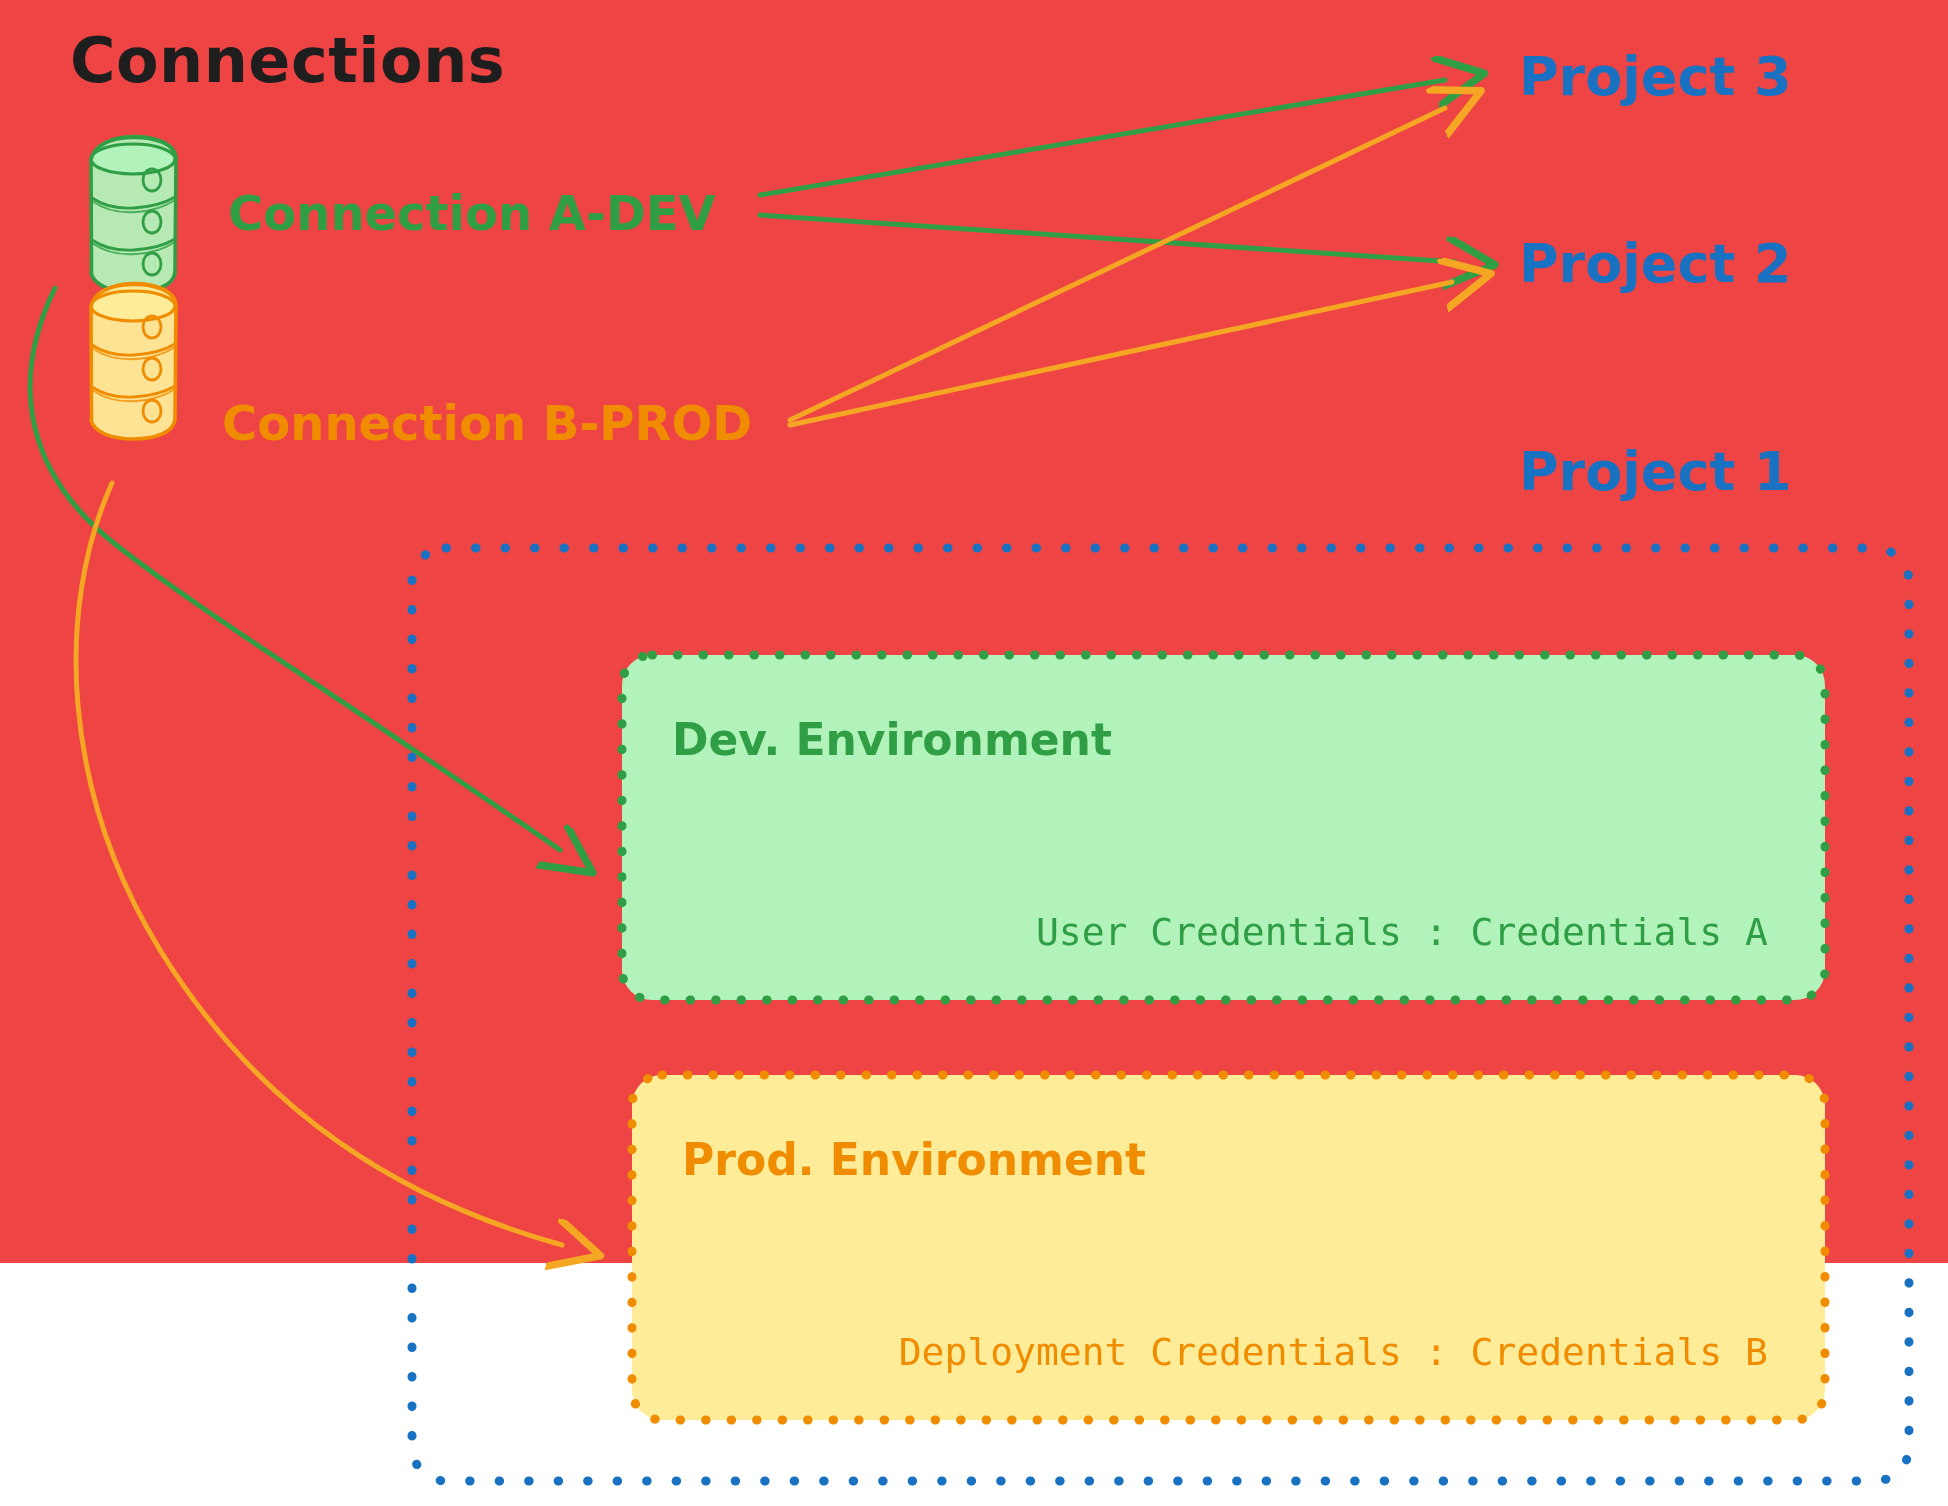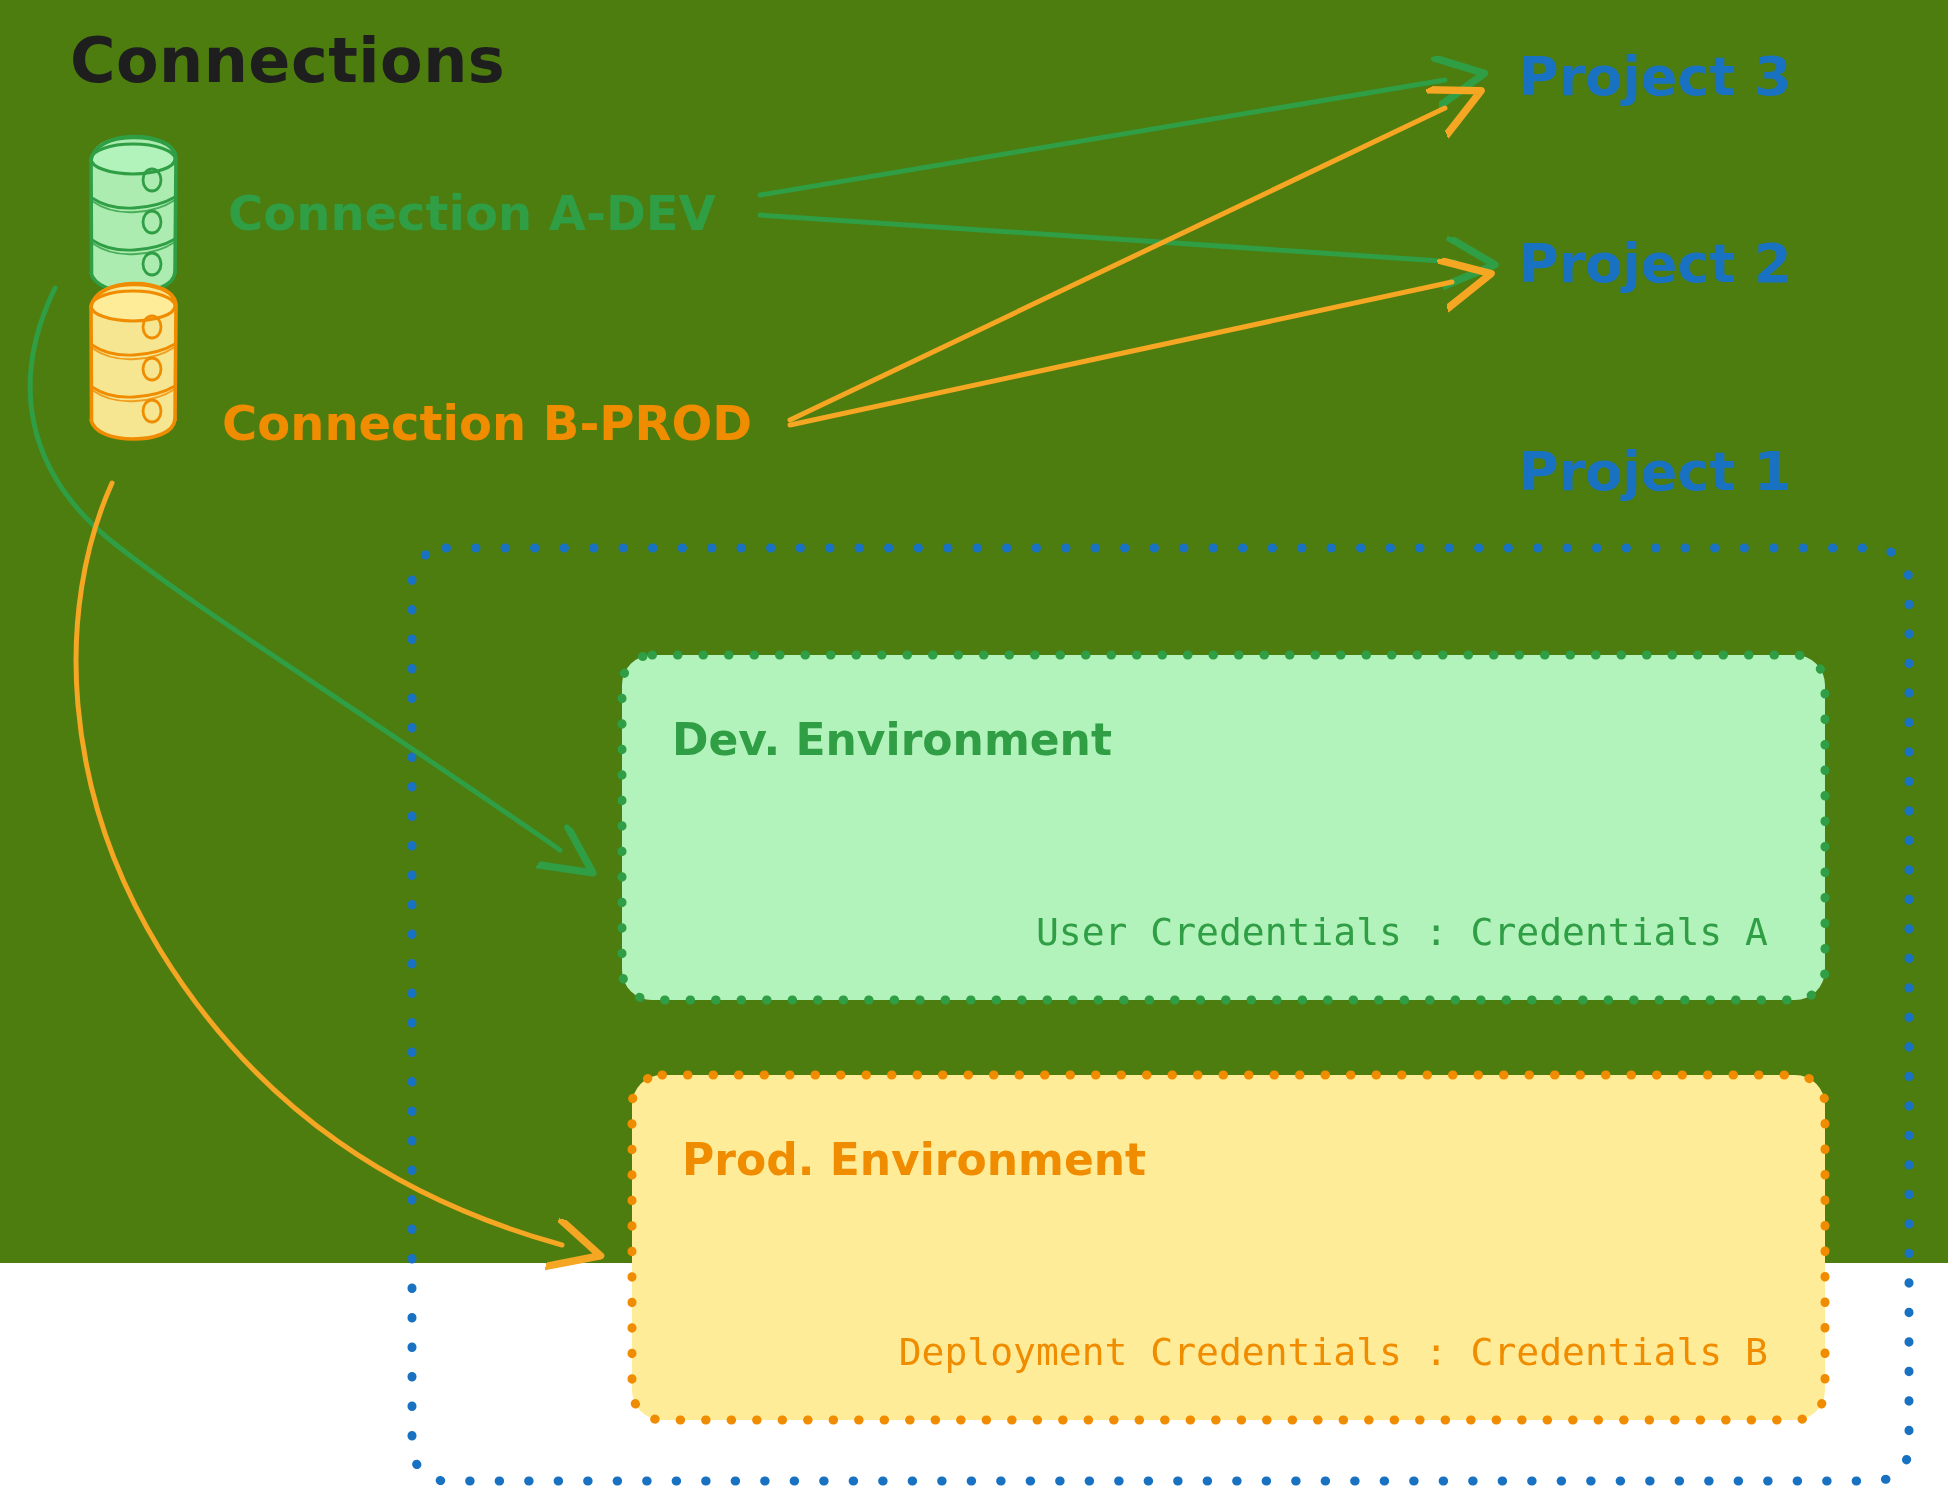--- a/index.html
+++ b/index.html
@@ -1,18 +1,18 @@
 <!DOCTYPE html>
 <html><head>
 <meta charset="utf-8">
 <style>
   html,body{margin:0;padding:0;background:#ffffff;}
   body{width:1948px;height:1506px;overflow:hidden;
        font-family:"DejaVu Sans",sans-serif;}
-  #canvas{position:relative;width:1948px;height:1263px;background:#4d7c0f;}
+  #canvas{position:relative;width:1948px;height:1263px;background:#ef4444;}
   svg.layer{position:absolute;top:0;left:0;width:1948px;height:1506px;}
   .hand{font-family:"DejaVu Sans",sans-serif;font-weight:700;}
   .mono{font-family:"DejaVu Sans Mono",monospace;}
   text{ -webkit-font-smoothing:antialiased; }
 </style>
 </head>
 <body>
 
 <div id="canvas">
 

